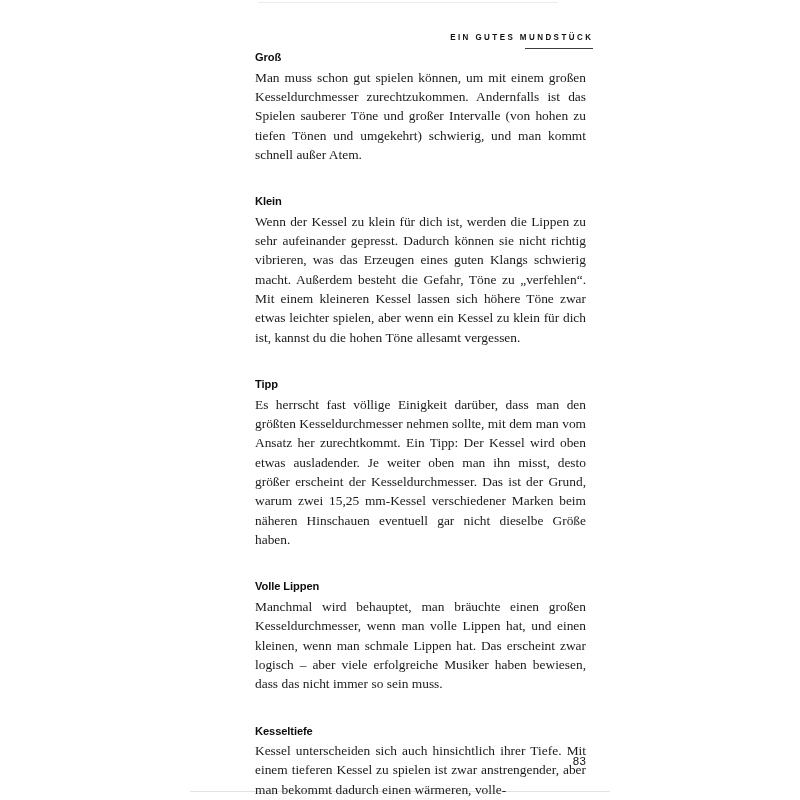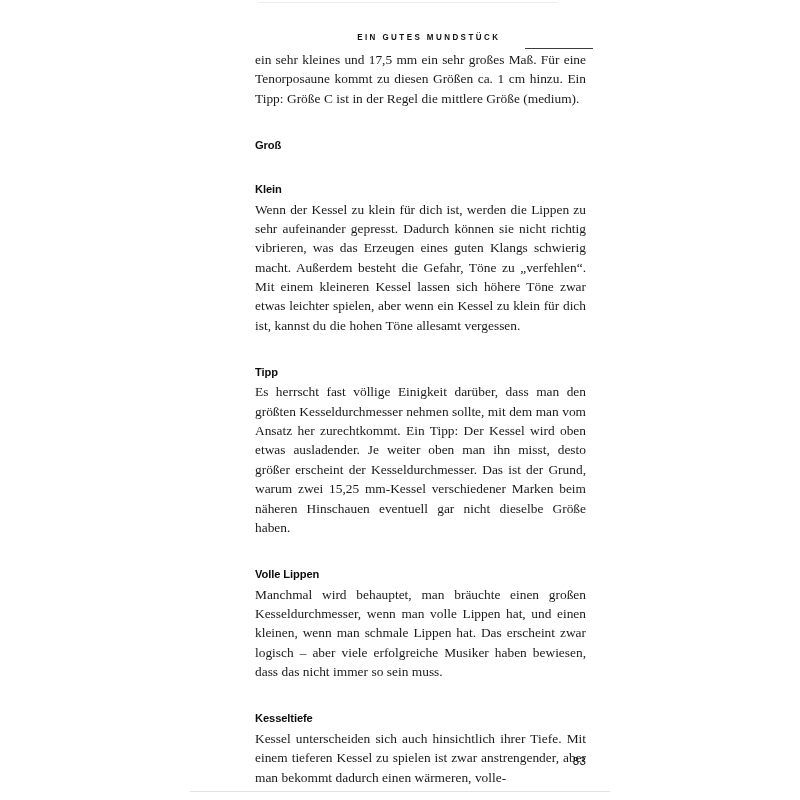--- a/index.html
+++ b/index.html
@@ -35,21 +35,21 @@
     height: 1px;
     background: #e2e2e2;
   }
 
   
   .running-head {
     position: absolute;
     left: 255px;
     top: 26px;
     width: 338px;
-    text-align: center;
+    text-align: right;
   }
   .running-head-text {
     font-family: "Liberation Sans", "DejaVu Sans", sans-serif;
     font-weight: bold;
     font-size: 8.5px;
     letter-spacing: 2.6px;
     color: #111111;
     display: inline-block;
     transform: scaleX(0.94);
     transform-origin: right center;
@@ -119,26 +119,24 @@
 <div class="scan-edge-top"></div>
 <div class="scan-edge-bottom"></div>
 
 <header class="running-head">
   <span class="running-head-text">EIN GUTES MUNDSTÜCK</span>
   <div class="running-head-rule"></div>
 </header>
 
 <main class="text-column">
 
-  <div class="section">
-    <p class="para">ein sehr kleines und 17,5 mm ein sehr großes Maß. Für eine Tenorposaune kommt zu diesen Größen ca. 1 cm hinzu. Ein Tipp: Größe C ist in der Regel die mittlere Größe (medium).</p>
-  </div>
 
   <section class="section">
     <h2 class="heading">Groß</h2>
+    <p class="para">Man muss schon gut spielen können, um mit einem großen Kesseldurchmesser zurechtzukommen. Andernfalls ist das Spielen sauberer Töne und großer Intervalle (von hohen zu tiefen Tönen und umgekehrt) schwierig, und man kommt schnell außer Atem.</p>
   </section>
 
   <section class="section">
     <h2 class="heading">Klein</h2>
     <p class="para">Wenn der Kessel zu klein für dich ist, werden die Lippen zu sehr aufeinander gepresst. Dadurch können sie nicht richtig vibrieren, was das Erzeugen eines guten Klangs schwierig macht. Außerdem besteht die Gefahr, Töne zu „verfehlen“. Mit einem kleineren Kessel lassen sich höhere Töne zwar etwas leichter spielen, aber wenn ein Kessel zu klein für dich ist, kannst du die hohen Töne allesamt vergessen.</p>
   </section>
 
   <section class="section">
     <h2 class="heading">Tipp</h2>
     <p class="para">Es herrscht fast völlige Einigkeit darüber, dass man den größten Kesseldurchmesser nehmen sollte, mit dem man vom Ansatz her zurechtkommt. Ein Tipp: Der Kessel wird oben etwas ausladender. Je weiter oben man ihn misst, desto größer erscheint der Kesseldurchmesser. Das ist der Grund, warum zwei 15,25 mm-Kessel verschiedener Marken beim näheren Hinschauen eventuell gar nicht dieselbe Größe haben.</p>

